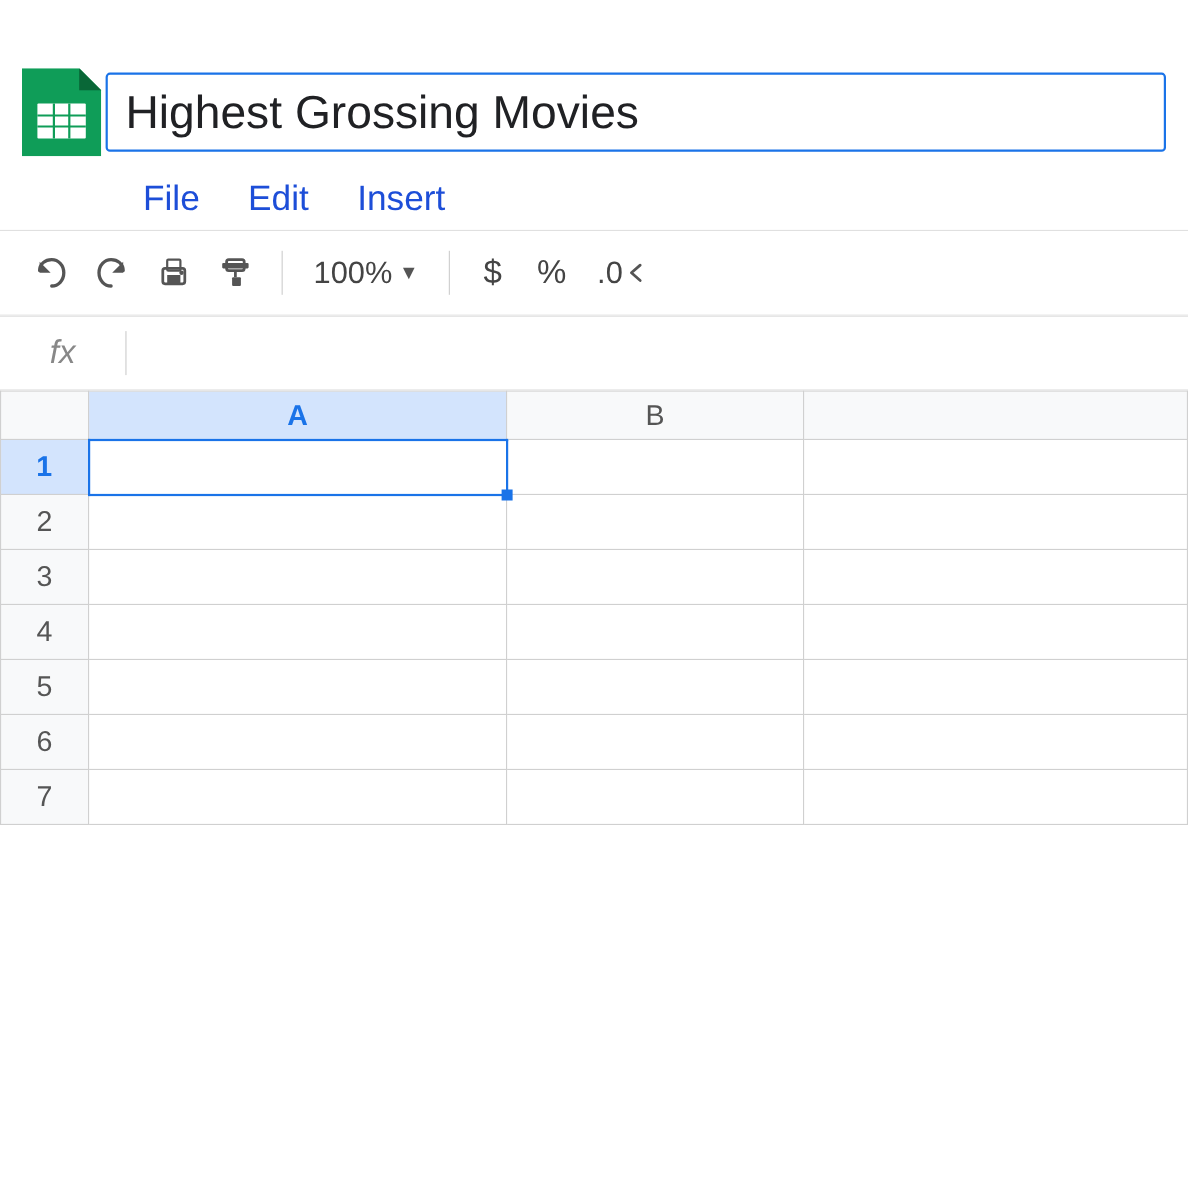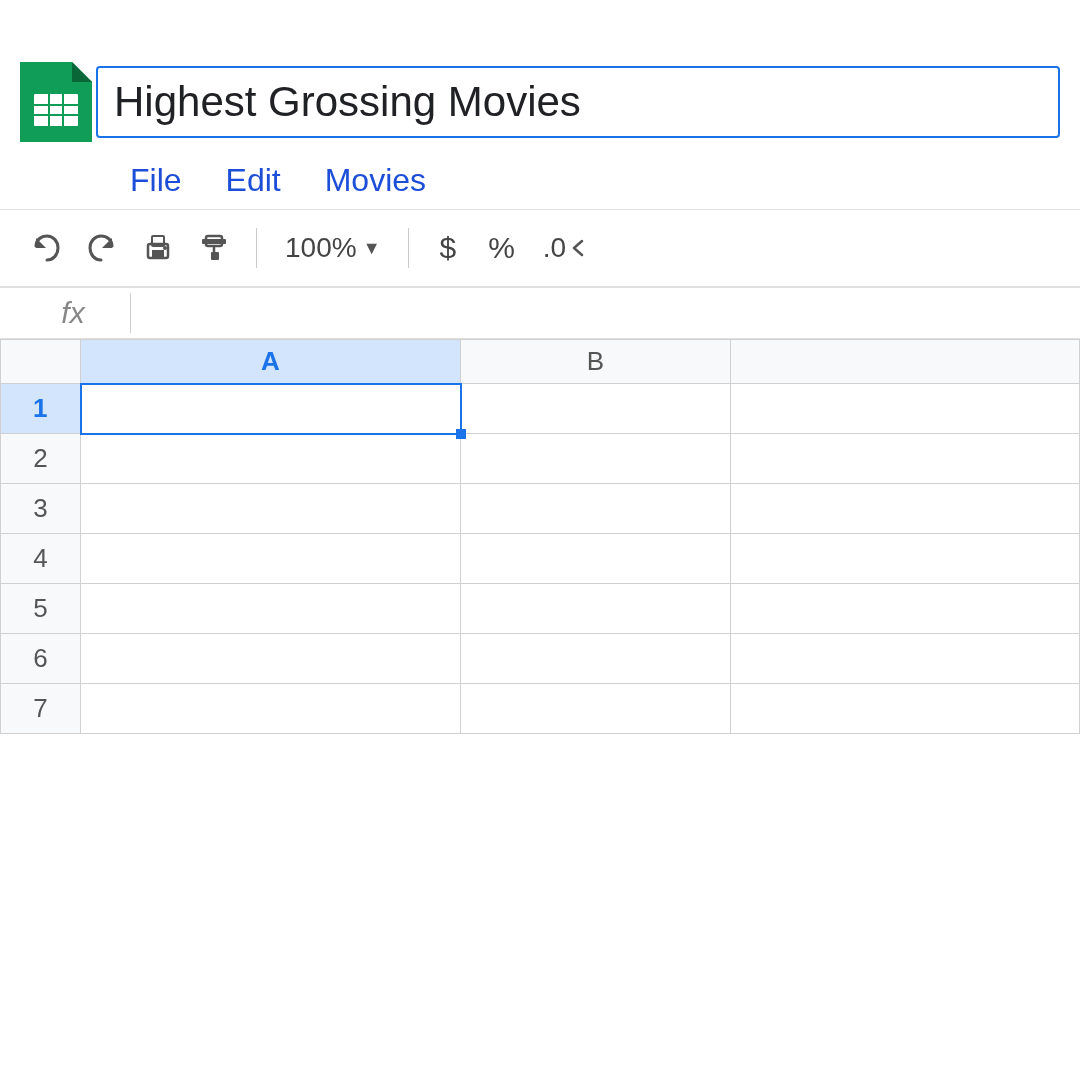--- a/index.html
+++ b/index.html
@@ -131,25 +131,25 @@
       border-radius: 4px;
       display: flex;
       align-items: center;
       gap: 2px;
     }
 
     
     .formula-bar {
       display: flex;
       align-items: center;
-      padding: 6px 28px;
+      padding: 6px 12px;
       background: #fff;
       border-top: 1px solid #e0e0e0;
       border-bottom: 1px solid #e0e0e0;
-      height: 52px;
+      height: 68px;
     }
 
     .fx-label {
       font-size: 30px;
       color: #888;
       font-style: italic;
       font-weight: 500;
       width: 90px;
       text-align: center;
       flex-shrink: 0;
@@ -283,21 +283,21 @@
   </div>
 
   <div class="title-input-wrapper">
     <input type="text" class="title-input" value="Highest Grossing Movies" style="">
   </div>
 </div>
 
 <div class="menubar">
   <span class="menu-item">File</span>
   <span class="menu-item">Edit</span>
-  <span class="menu-item">Movies</span>
+  <span class="menu-item">Insert</span>
 </div>
 
 <div class="divider-line"></div>
 
 <div class="toolbar">
 
   <div class="toolbar-btn" title="Undo">
     <svg width="32" height="32" viewBox="0 0 32 32">
       <path d="M6 14 C6 8 11 4 17 4 C23 4 28 9 28 16 C28 23 23 28 17 28" stroke="#555" stroke-width="3" fill="none" stroke-linecap="round"></path>
       <polygon points="6,6 6,16 16,16" fill="#555"></polygon>

